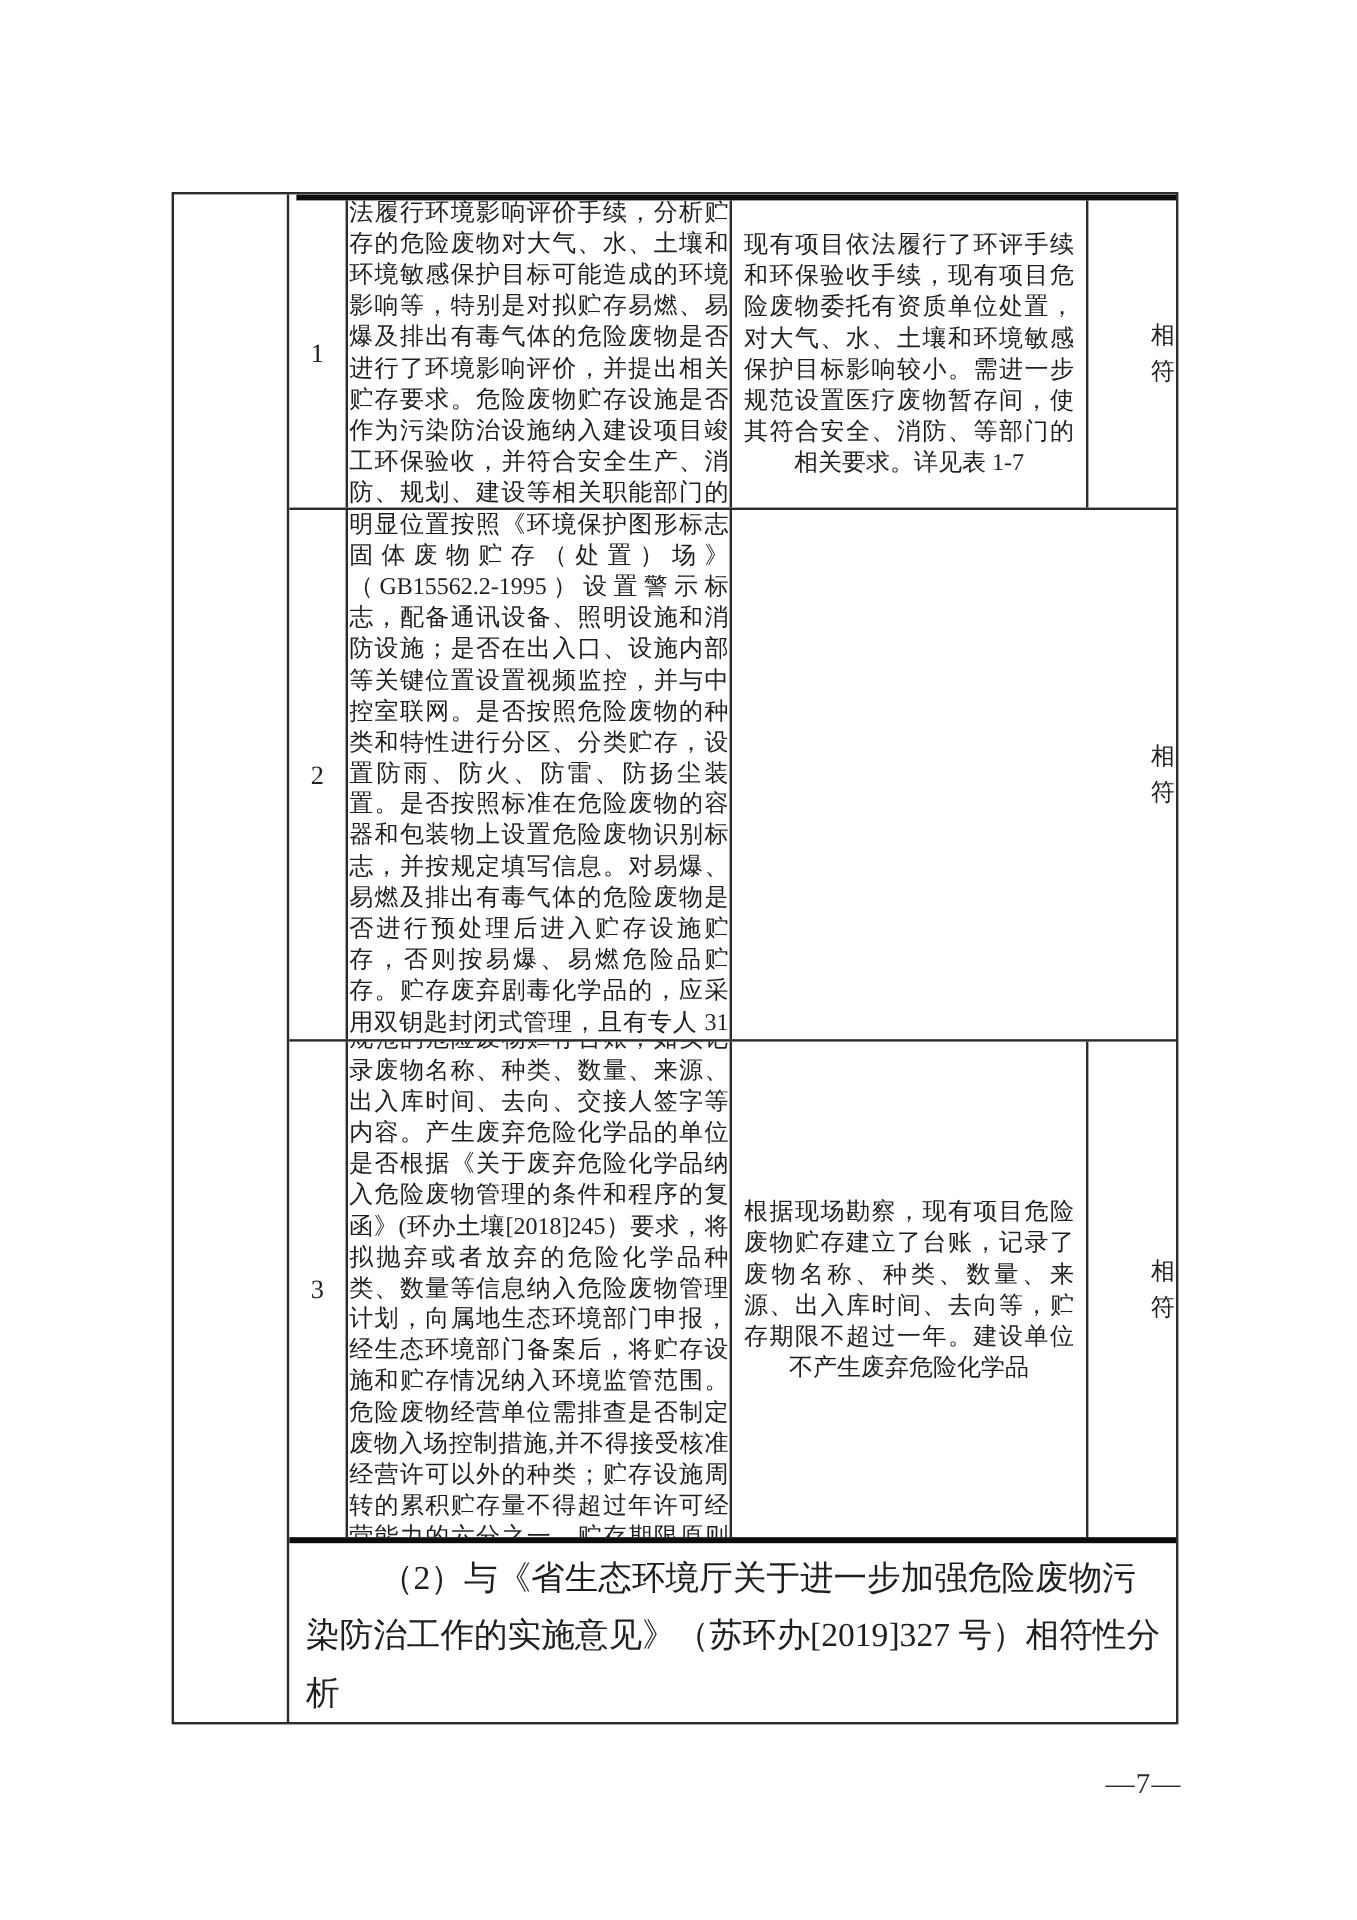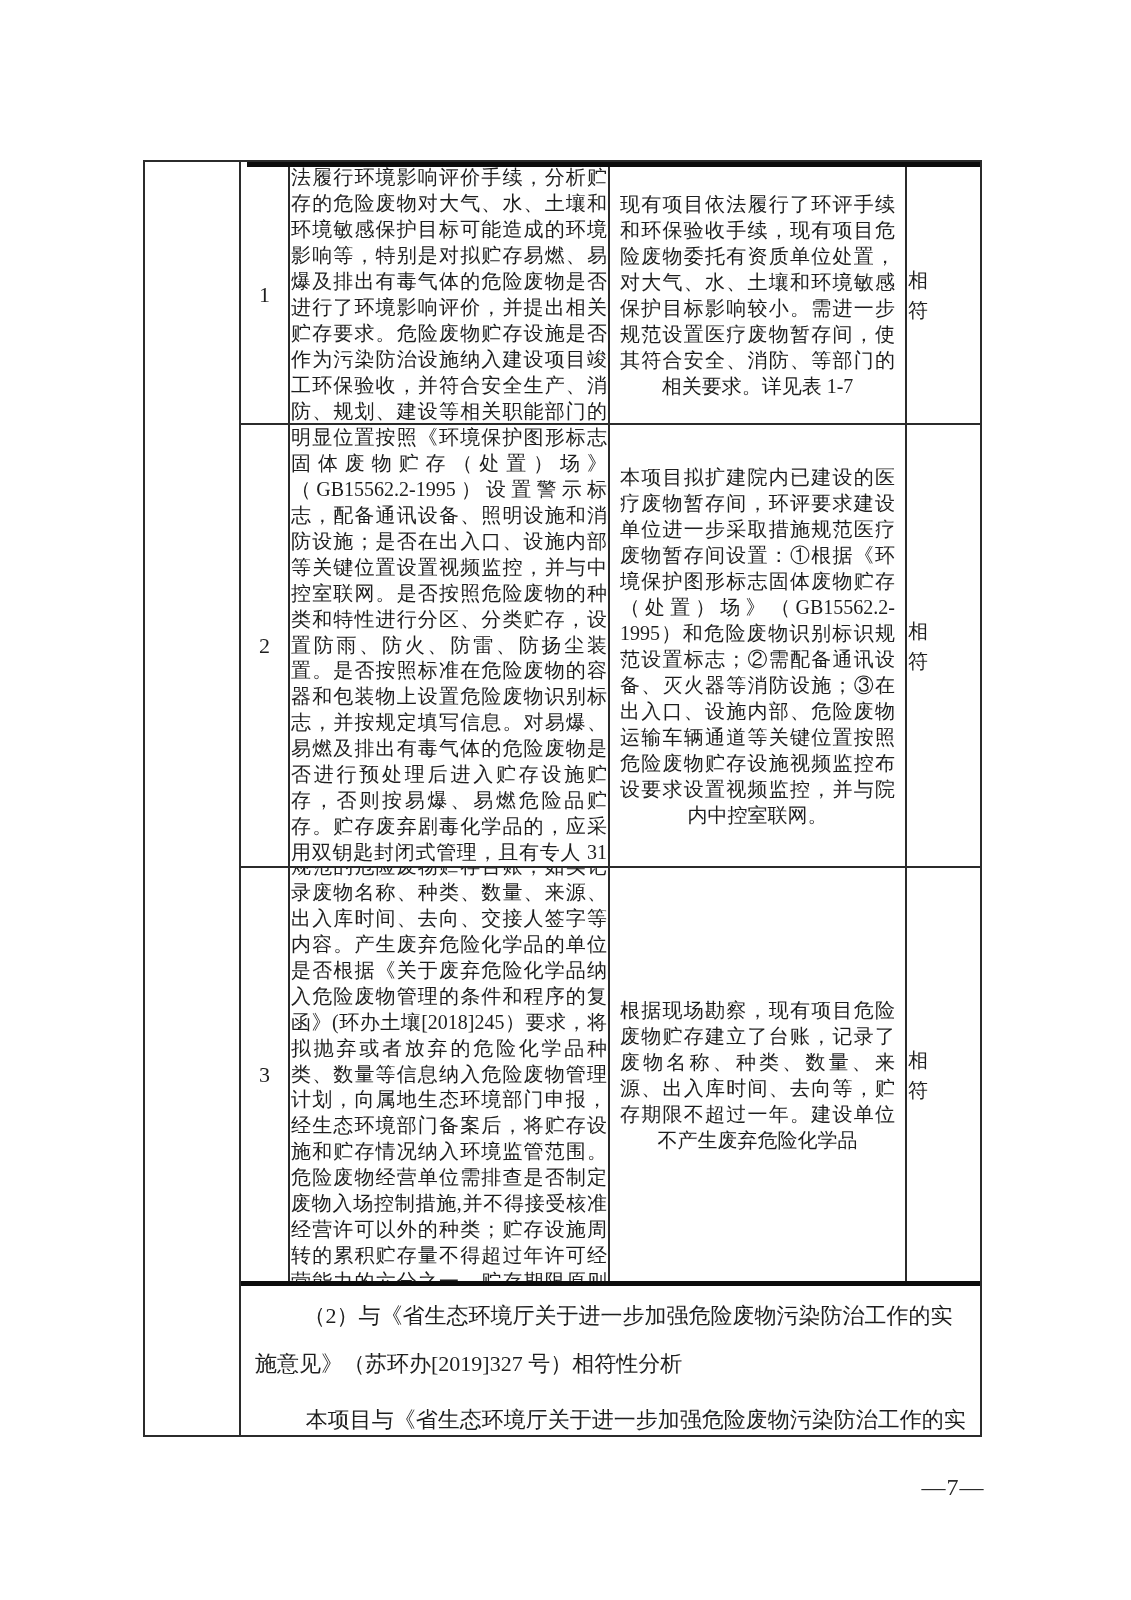--- a/index.html
+++ b/index.html
@@ -67,21 +67,21 @@
     width:320px; flex:none;
     padding:2px 1px;
   }
   .cell-assessment{
     width:297px; flex:none;
     padding:2px 10px;
   }
   .cell-result{
     flex:1;
     border-right:none;
-    justify-content:flex-start;
+    justify-content:flex-end;
   }
   .jtext{
     font-size:20px;
     line-height:25.9px;
     text-align:justify;
     text-align-last:center;
     text-justify:inter-character;
     width:100%;
   }
   .cell-assessment .jtext{line-height:26px;}
@@ -90,21 +90,21 @@
     font-size:20px;
     line-height:30px;
     text-align:center;
     word-break:break-all;
   }
 
   
   .notes{
     flex:1;
     padding:6px 12px 0 14px;
-    font-size:22px;
+    font-size:28px;
     overflow:hidden;
   }
   .notes p{
     margin:0;
     line-height:48px;
   }
   .notes p.p1{text-indent:2.2em;}
   .notes p.p2{text-indent:2.2em; margin-top:8px;text-align:center;}
 
   
@@ -142,23 +142,20 @@
       </div>
     </div>
 
     <div class="c-row r2">
       <div class="cell cell-num">
         <span>2</span>
       </div>
       <div class="cell cell-criterion">
         <div class="jtext">在贮存设施建设方面，查找是否在明显位置按照《环境保护图形标志固体废物贮存（处置）场》（GB15562.2-1995）设置警示标志，配备通讯设备、照明设施和消防设施；是否在出入口、设施内部等关键位置设置视频监控，并与中控室联网。是否按照危险废物的种类和特性进行分区、分类贮存，设置防雨、防火、防雷、防扬尘装置。是否按照标准在危险废物的容器和包装物上设置危险废物识别标志，并按规定填写信息。对易爆、易燃及排出有毒气体的危险废物是否进行预处理后进入贮存设施贮存，否则按易爆、易燃危险品贮存。贮存废弃剧毒化学品的，应采用双钥匙封闭式管理，且有专人 31 小时看管。</div>
       </div>
-      <div class="cell cell-assessment">
-        <div class="jtext">本项目拟扩建院内已建设的医疗废物暂存间，环评要求建设单位进一步采取措施规范医疗废物暂存间设置：①根据《环境保护图形标志固体废物贮存（处置）场》（GB15562.2-1995）和危险废物识别标识规范设置标志；②需配备通讯设备、灭火器等消防设施；③在出入口、设施内部、危险废物运输车辆通道等关键位置按照危险废物贮存设施视频监控布设要求设置视频监控，并与院内中控室联网。</div>
-      </div>
       <div class="cell cell-result">
         <div class="result-text">相符</div>
       </div>
     </div>
 
     <div class="c-row r3">
       <div class="cell cell-num">
         <span>3</span>
       </div>
       <div class="cell cell-criterion">

